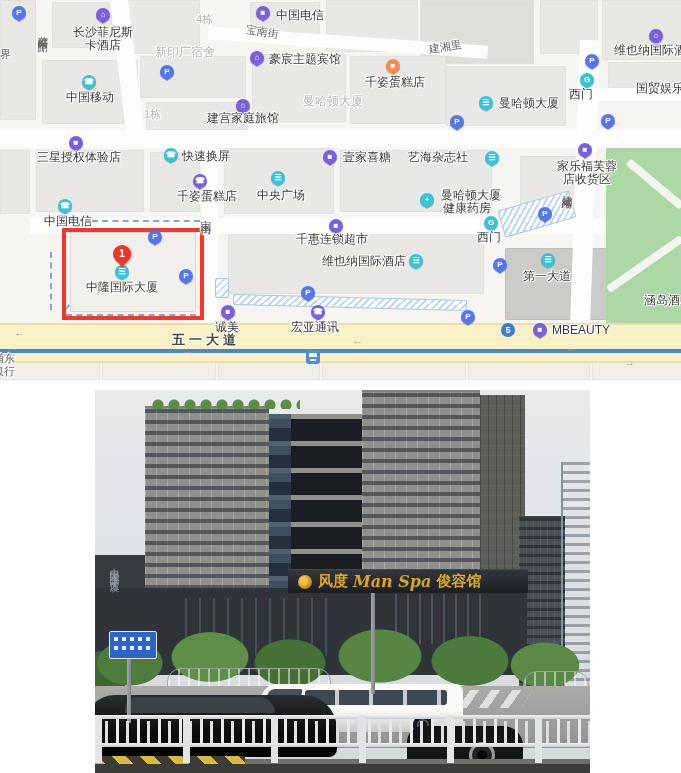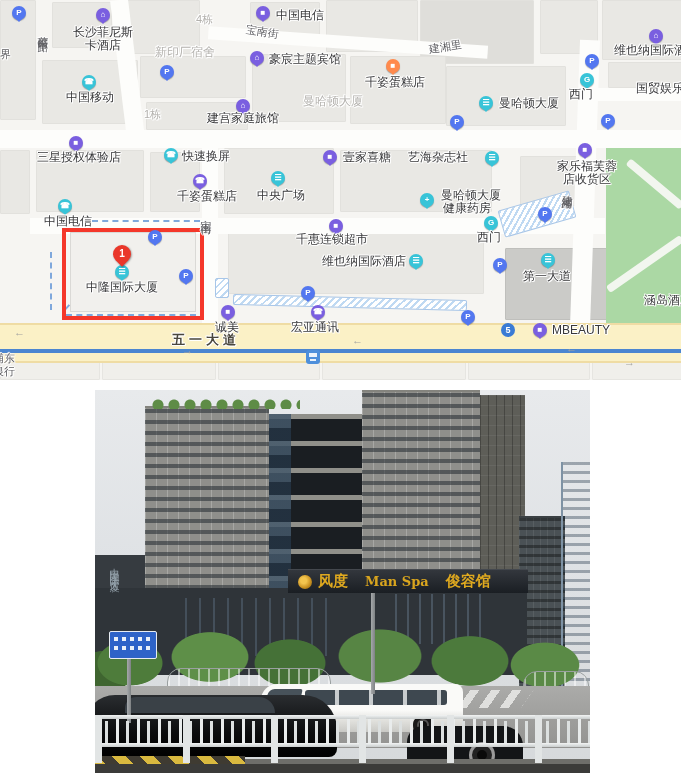--- a/index.html
+++ b/index.html
@@ -79,21 +79,21 @@
        background-image:repeating-linear-gradient(90deg,rgba(130,160,190,.25) 0 2px,transparent 2px 14px);}
   .ph-glass2{left:300px;top:6px;width:88px;height:50px;background:linear-gradient(100deg,#46586A,#2E4050 65%);
        background-image:repeating-linear-gradient(90deg,rgba(150,180,210,.25) 0 2px,transparent 2px 12px);}
   .ph-vsign{left:12px;top:170px;width:14px;height:80px;writing-mode:vertical-rl;font-size:10px;
        color:#A7B6C0;letter-spacing:3px;opacity:.85;z-index:3;}
   .ph-sign{left:193px;top:179px;width:240px;height:23px;display:flex;align-items:center;
        background:linear-gradient(#33373D,#1A1E23);border-top:1px solid #44484E;z-index:2;}
   .ph-logo{width:14px;height:14px;border-radius:50%;margin:0 6px 0 10px;flex:0 0 auto;
        background:radial-gradient(circle at 40% 40%,#F2C44E 25%,#C89020 60%,#7A5A10);}
   .ph-brand{color:#DFA91F;font-weight:bold;font-size:15px;}
-  .ph-script{color:#D9A51E;font-weight:bold;font-size:13px;margin:0 17px;
+  .ph-script{color:#D9A51E;font-style:italic;font-weight:bold;font-size:16px;margin:0 5px;
        font-family:"DejaVu Serif",serif;}
   .ph-suffix{color:#DFA91F;font-weight:bold;font-size:15px;}
   .ph-trees{left:-10px;top:233px;width:512px;height:72px;background:
        radial-gradient(55px 38px at 45px 40px,#4E7C3B 58%,rgba(0,0,0,0) 60%),
        radial-gradient(65px 42px at 125px 34px,#5E8F48 58%,rgba(0,0,0,0) 60%),
        radial-gradient(60px 40px at 205px 40px,#457137 58%,rgba(0,0,0,0) 60%),
        radial-gradient(70px 45px at 295px 33px,#578544 58%,rgba(0,0,0,0) 60%),
        radial-gradient(65px 42px at 385px 38px,#4C7A3C 58%,rgba(0,0,0,0) 60%),
        radial-gradient(58px 38px at 460px 42px,#5A8A46 58%,rgba(0,0,0,0) 60%),
        radial-gradient(50px 34px at 20px 48px,#3F6530 58%,rgba(0,0,0,0) 60%);}

